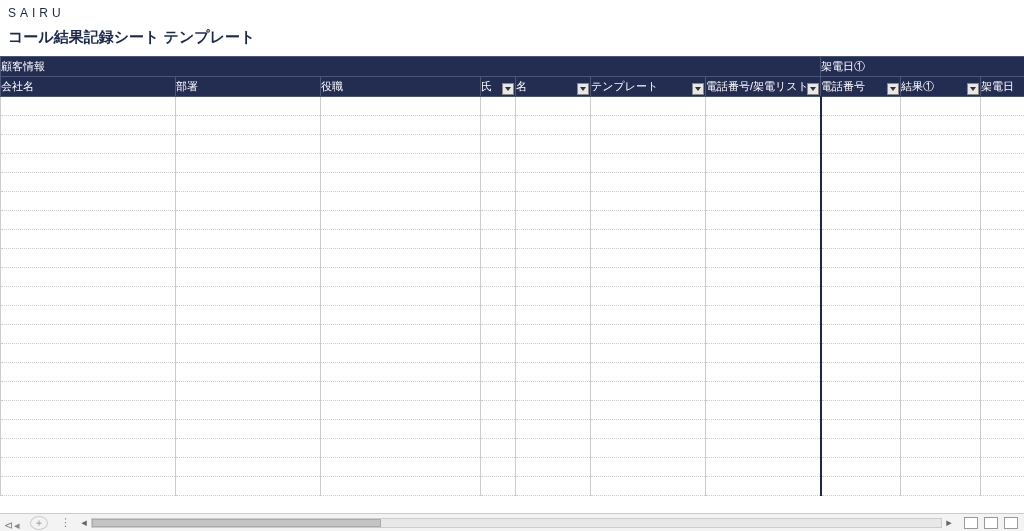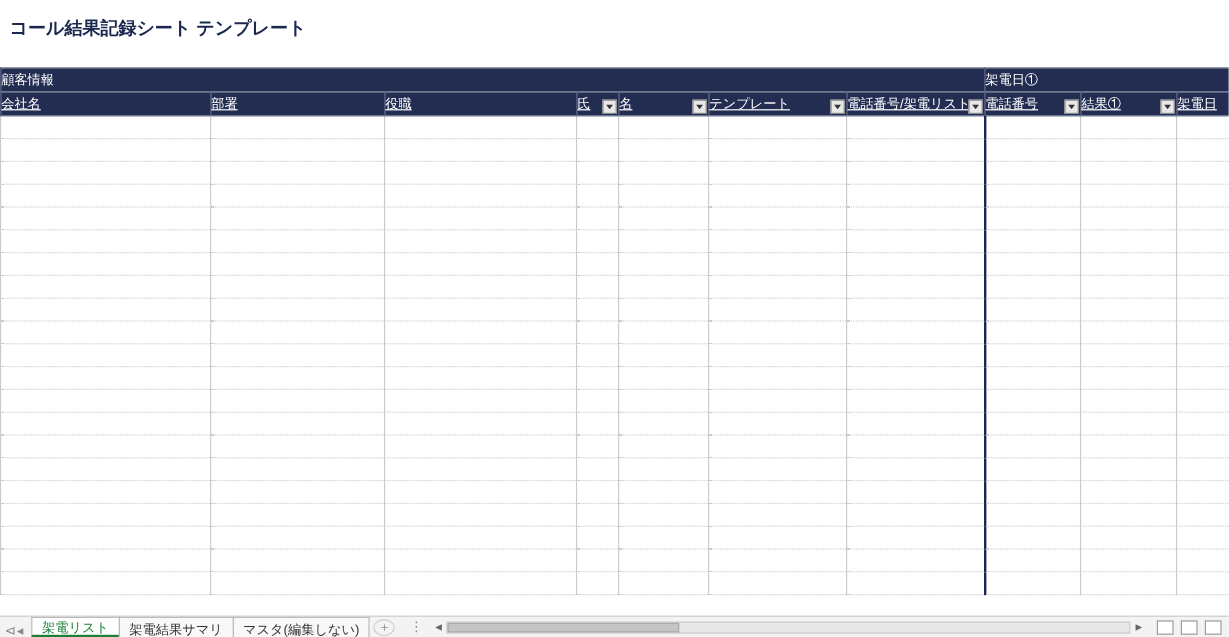--- a/index.html
+++ b/index.html
@@ -58,21 +58,20 @@
       padding: 2px 0;
       border: 1px solid #4a5578;
       position: relative;
       vertical-align: middle;
     }
     thead tr.group-row th {
       height: 18px;
     }
     thead tr.col-row th {
       height: 18px;
-      text-decoration: underline;
     }
     .filter-btn {
       position: absolute;
       right: 1px;
       bottom: 1px;
       width: 12px;
       height: 12px;
       background: #e8e8e8;
       border: 1px solid #888;
       display: flex;
@@ -200,20 +199,21 @@
       width: 14px;
       height: 12px;
       border: 1px solid #999;
       background: #fff;
     }
   </style>
 </head>
 <body>
 
 <div class="header">
+  <div class="brand">SAIRU</div>
   <div class="title">コール結果記録シート テンプレート</div>
 </div>
 
 <div class="grid-wrap">
   <table id="grid">
     <colgroup id="cg">
         <col style="width: 175px;">
         <col style="width: 145px;">
         <col style="width: 160px;">
         <col style="width: 35px;">
@@ -521,31 +521,20 @@
         </tr>
       </tbody>
   </table>
 </div>
 
 <div class="tabbar">
   <div class="tab-nav">
     <span>⊲</span>
     <span>◂</span>
   </div>
-  <div id="tabs-holder" style="display:flex;align-items:stretch;">
-      <div class="sheet-tab active">
-        <span>架電リスト</span>
-      </div>
-      <div class="sheet-tab">
-        <span>架電結果サマリ</span>
-      </div>
-      <div class="sheet-tab">
-        <span>マスタ(編集しない)</span>
-      </div>
-    </div>
   <div class="add-sheet">＋</div>
   <div class="hscroll">
     <span class="dots">⋮</span>
     <span class="arrow">◂</span>
     <div class="track">
       <div class="thumb"></div>
     </div>
     <span class="arrow">▸</span>
   </div>
   <div class="status-right">

